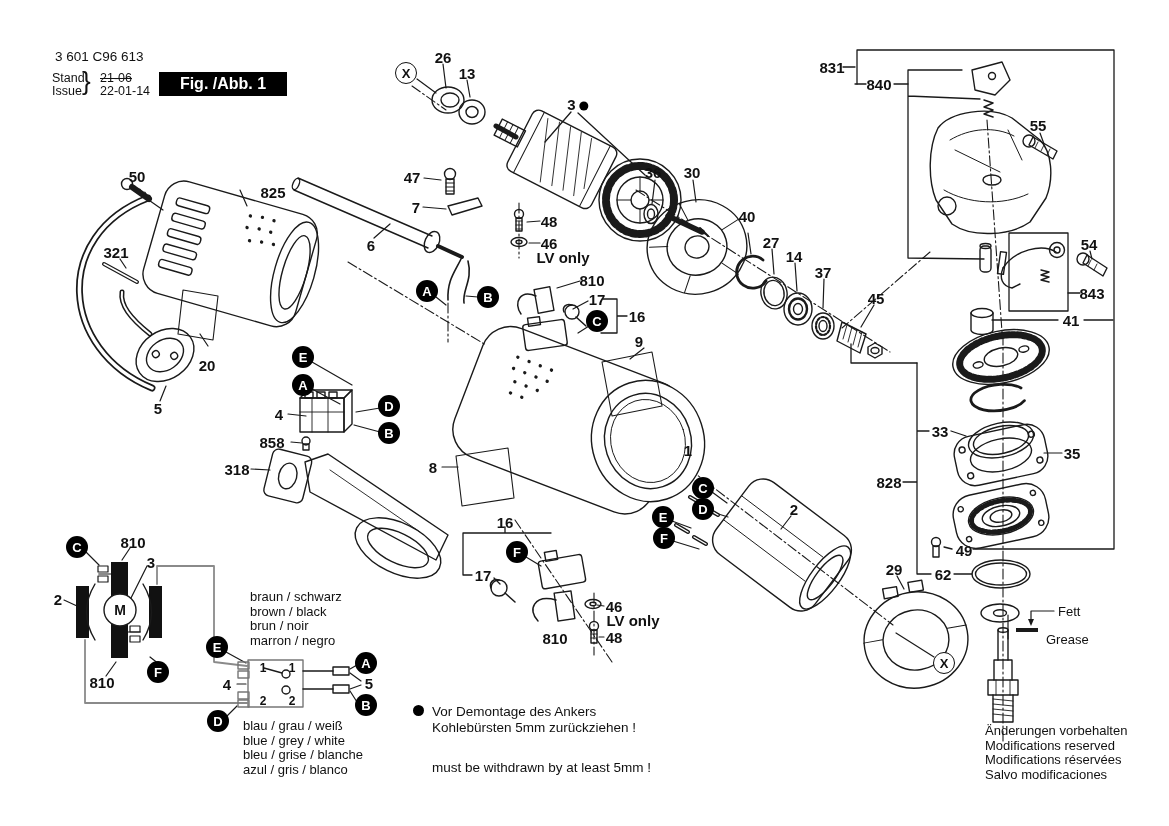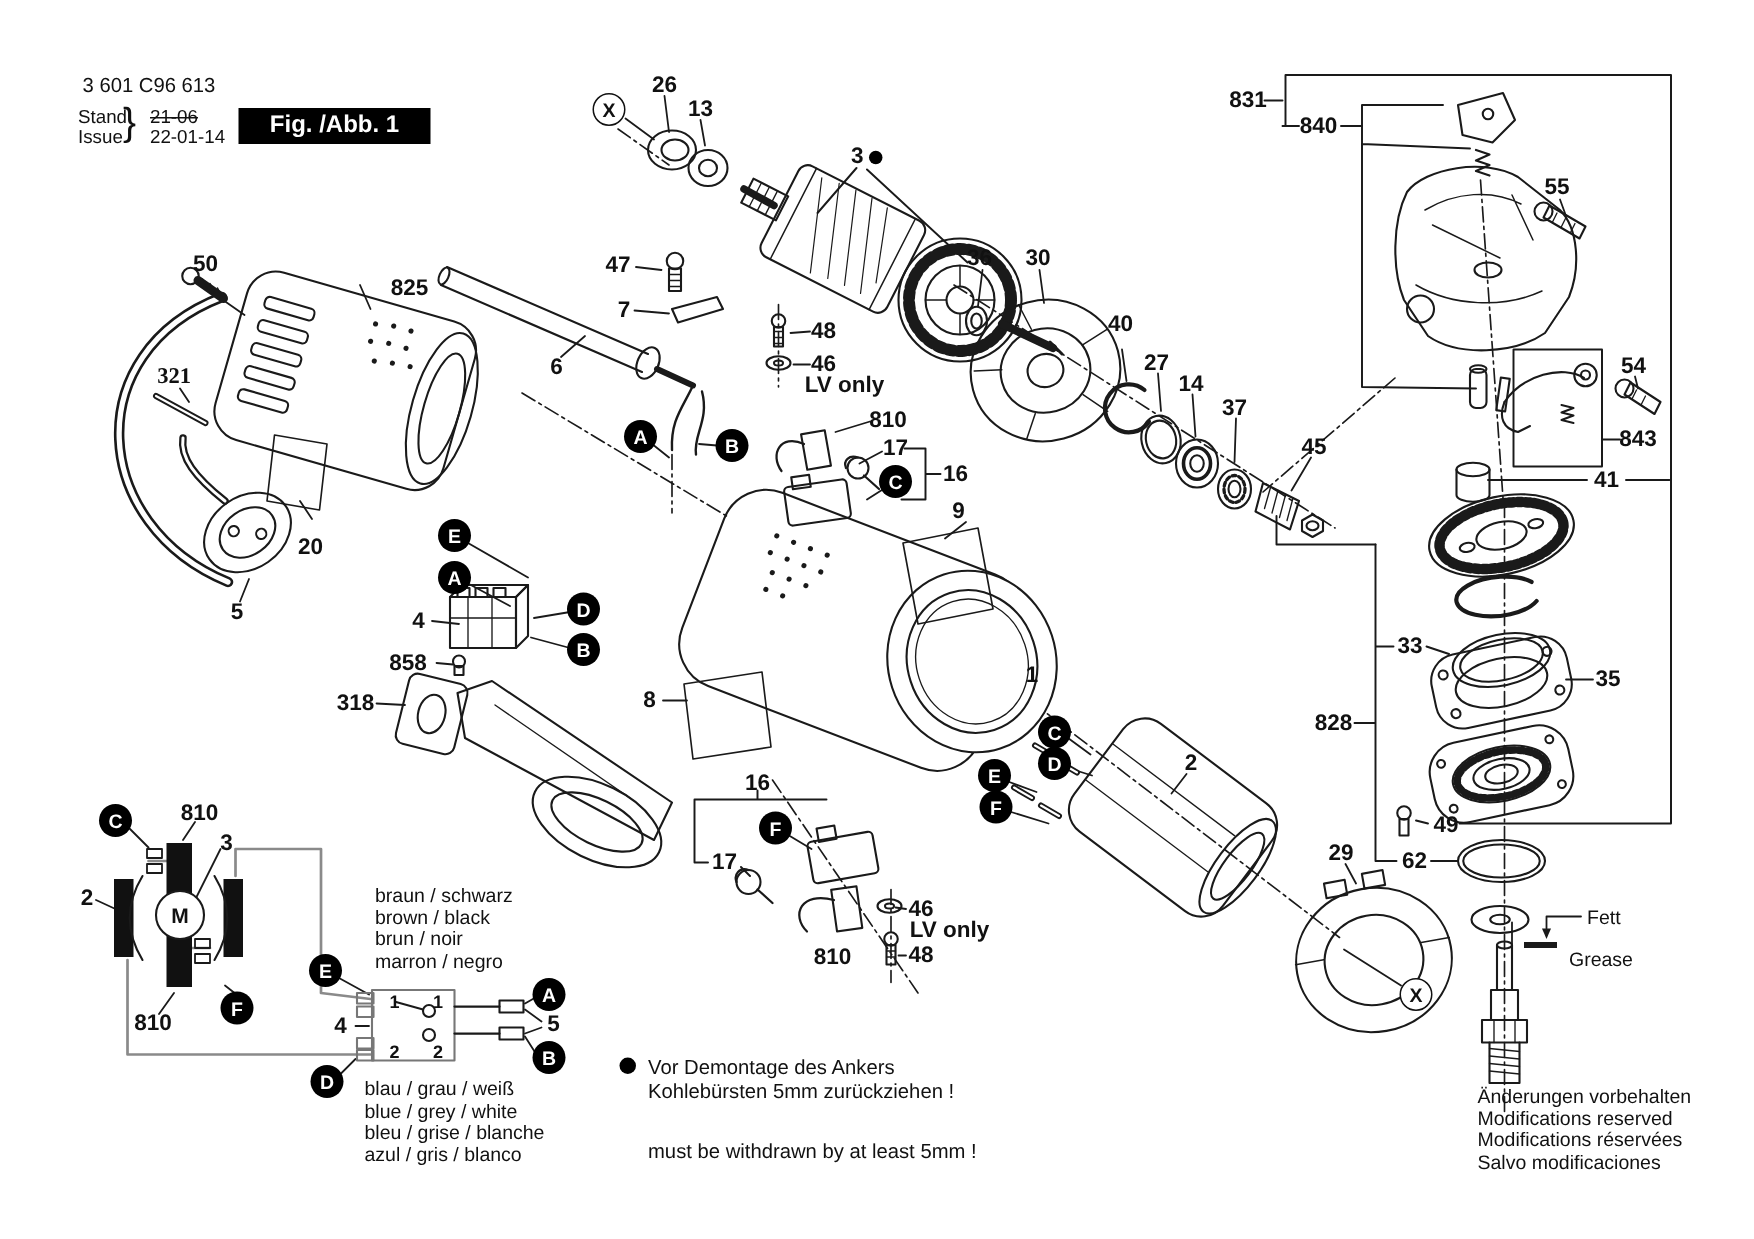--- a/index.html
+++ b/index.html
@@ -542,21 +542,21 @@
       <div class="callout" style="left: 823px; top: 272px;">37</div>
       <div class="callout" style="left: 876px; top: 298px;">45</div>
       <div class="callout" style="left: 832px; top: 67px;">831</div>
       <div class="callout" style="left: 879px; top: 84px;">840</div>
       <div class="callout" style="left: 1038px; top: 125px;">55</div>
       <div class="callout" style="left: 1089px; top: 244px;">54</div>
       <div class="callout" style="left: 1092px; top: 293px;">843</div>
       <div class="callout" style="left: 1071px; top: 320px;">41</div>
       <div class="callout" style="left: 137px; top: 176px;">50</div>
       <div class="callout" style="left: 233px; top: 192px; margin-left: 40px;">825</div>
-      <div class="callout" style="left: 116px; top: 252px; font-family: Liberation Serif, serif;">321</div>
+      <div class="callout" style="left: 116px; top: 252px;">321</div>
       <div class="callout" style="left: 207px; top: 365px;">20</div>
       <div class="callout" style="left: 158px; top: 408px;">5</div>
       <div class="callout" style="left: 592px; top: 280px;">810</div>
       <div class="callout" style="left: 597px; top: 299px;">17</div>
       <div class="callout" style="left: 637px; top: 316px;">16</div>
       <div class="callout" style="left: 639px; top: 341px;">9</div>
       <div class="callout" style="left: 688px; top: 450px;">1</div>
       <div class="callout" style="left: 433px; top: 467px;">8</div>
       <div class="callout" style="left: 279px; top: 414px;">4</div>
       <div class="callout" style="left: 272px; top: 442px;">858</div>

